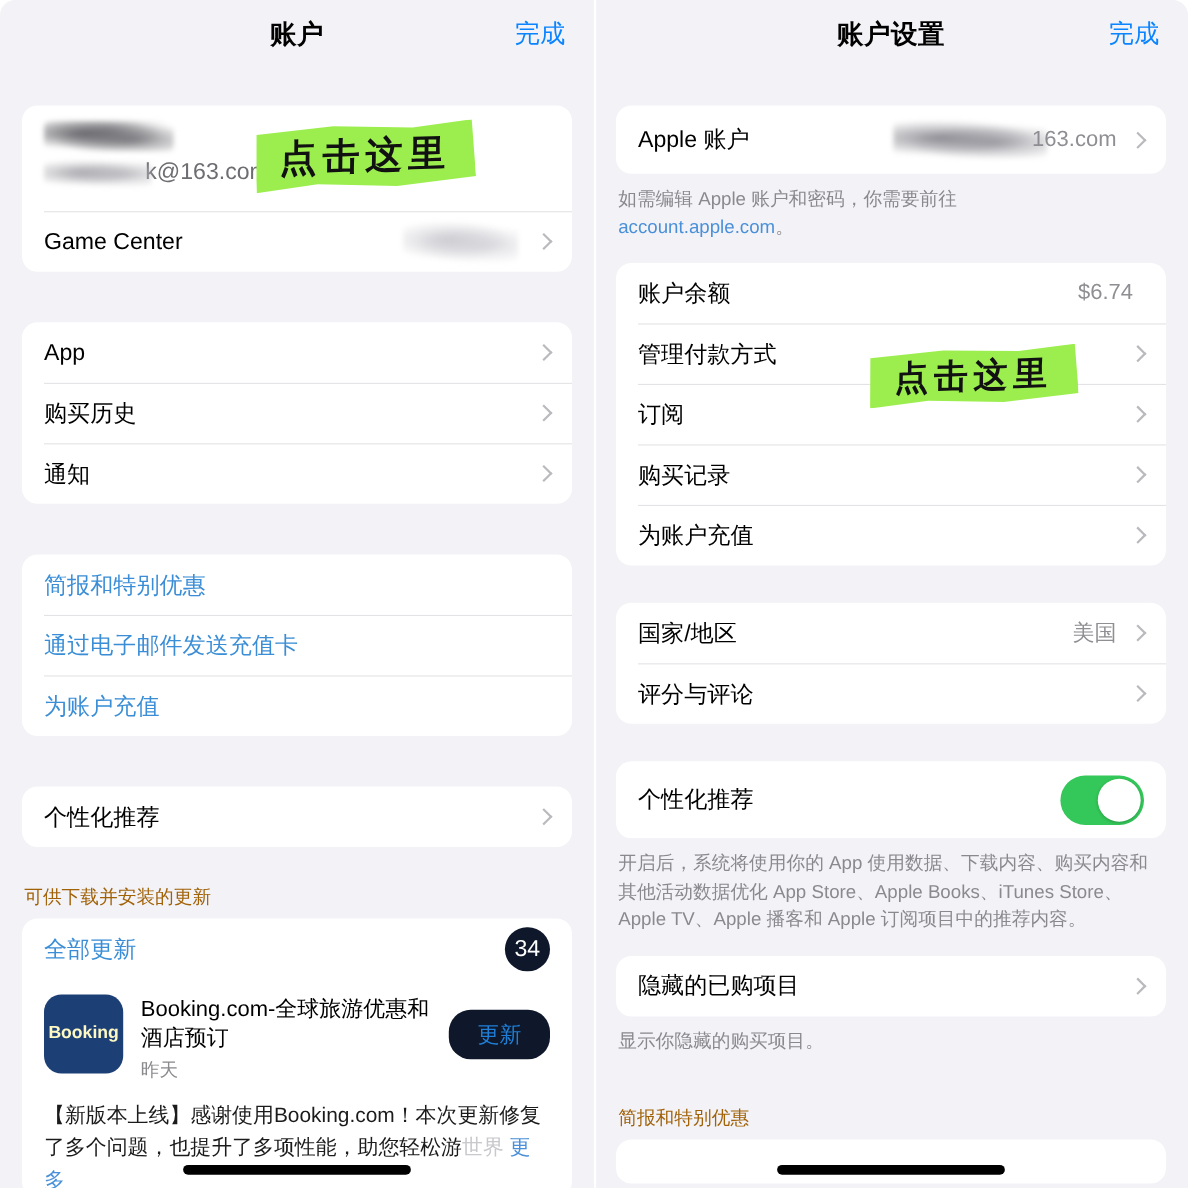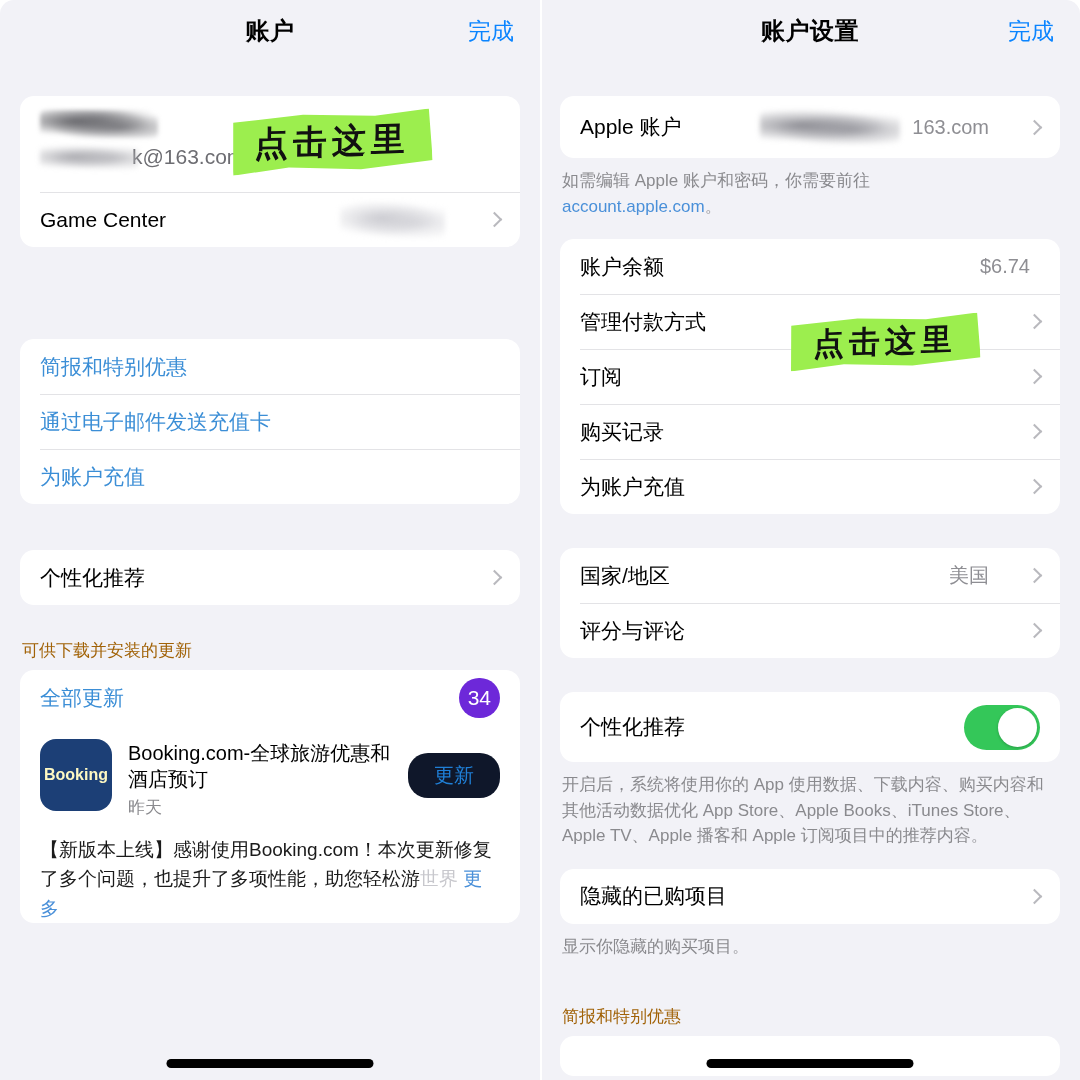--- a/index.html
+++ b/index.html
@@ -42,21 +42,20 @@
     background:#fff;
     border-radius:14px;
     margin:0 20px;
     overflow:hidden;
   }
   .row {
     display:flex; align-items:center;
     min-height:55px;
     padding:0 20px;
     position:relative;
-    gap:26px;
   }
   .row + .row::before {
     content:""; position:absolute; left:20px; right:0; top:0;
     height:1px; background:#e3e3e6;
   }
   .row-label { font-size:21px; color:#000; flex:1; }
   .row-label.blue { color:#3b8ed6; }
   .row-value { font-size:20px; color:#8e8e93; margin-right:10px; }
   .chev {
     width:11px; height:11px;
@@ -142,21 +141,21 @@
   }
   .toggle .knob {
     position:absolute; right:3px; top:3px;
     width:39px; height:39px; border-radius:50%;
     background:#fff; box-shadow:0 1px 3px rgba(0,0,0,.22);
   }
 
   
   .badge {
     min-width:40px; height:40px; border-radius:20px;
-    background:#6d28d9; color:#fff;
+    background:#0f172a; color:#fff;
     font-size:21px; font-weight:500;
     display:flex; align-items:center; justify-content:center;
     padding:0 9px;
   }
 
   
   .app-row { display:flex; align-items:flex-start; padding:14px 20px 6px 20px; }
   .app-icon {
     width:72px; height:72px; border-radius:16px;
     background:#1C3F76; color:#fef9c3;
@@ -215,20 +214,34 @@
         <div class="chev"></div>
       </div>
     </div>
 
     <div class="hl hl-1">
       <span>点击这里</span>
     </div>
 
     <div class="spacer-lg"></div>
 
+    <div class="card">
+      <div class="row">
+        <div class="row-label">App</div>
+        <div class="chev"></div>
+      </div>
+      <div class="row">
+        <div class="row-label">购买历史</div>
+        <div class="chev"></div>
+      </div>
+      <div class="row">
+        <div class="row-label">通知</div>
+        <div class="chev"></div>
+      </div>
+    </div>
 
     <div class="spacer-lg"></div>
 
     <div class="card">
       <div class="row">
         <div class="row-label blue">简报和特别优惠</div>
       </div>
       <div class="row">
         <div class="row-label blue">通过电子邮件发送充值卡</div>
       </div>

